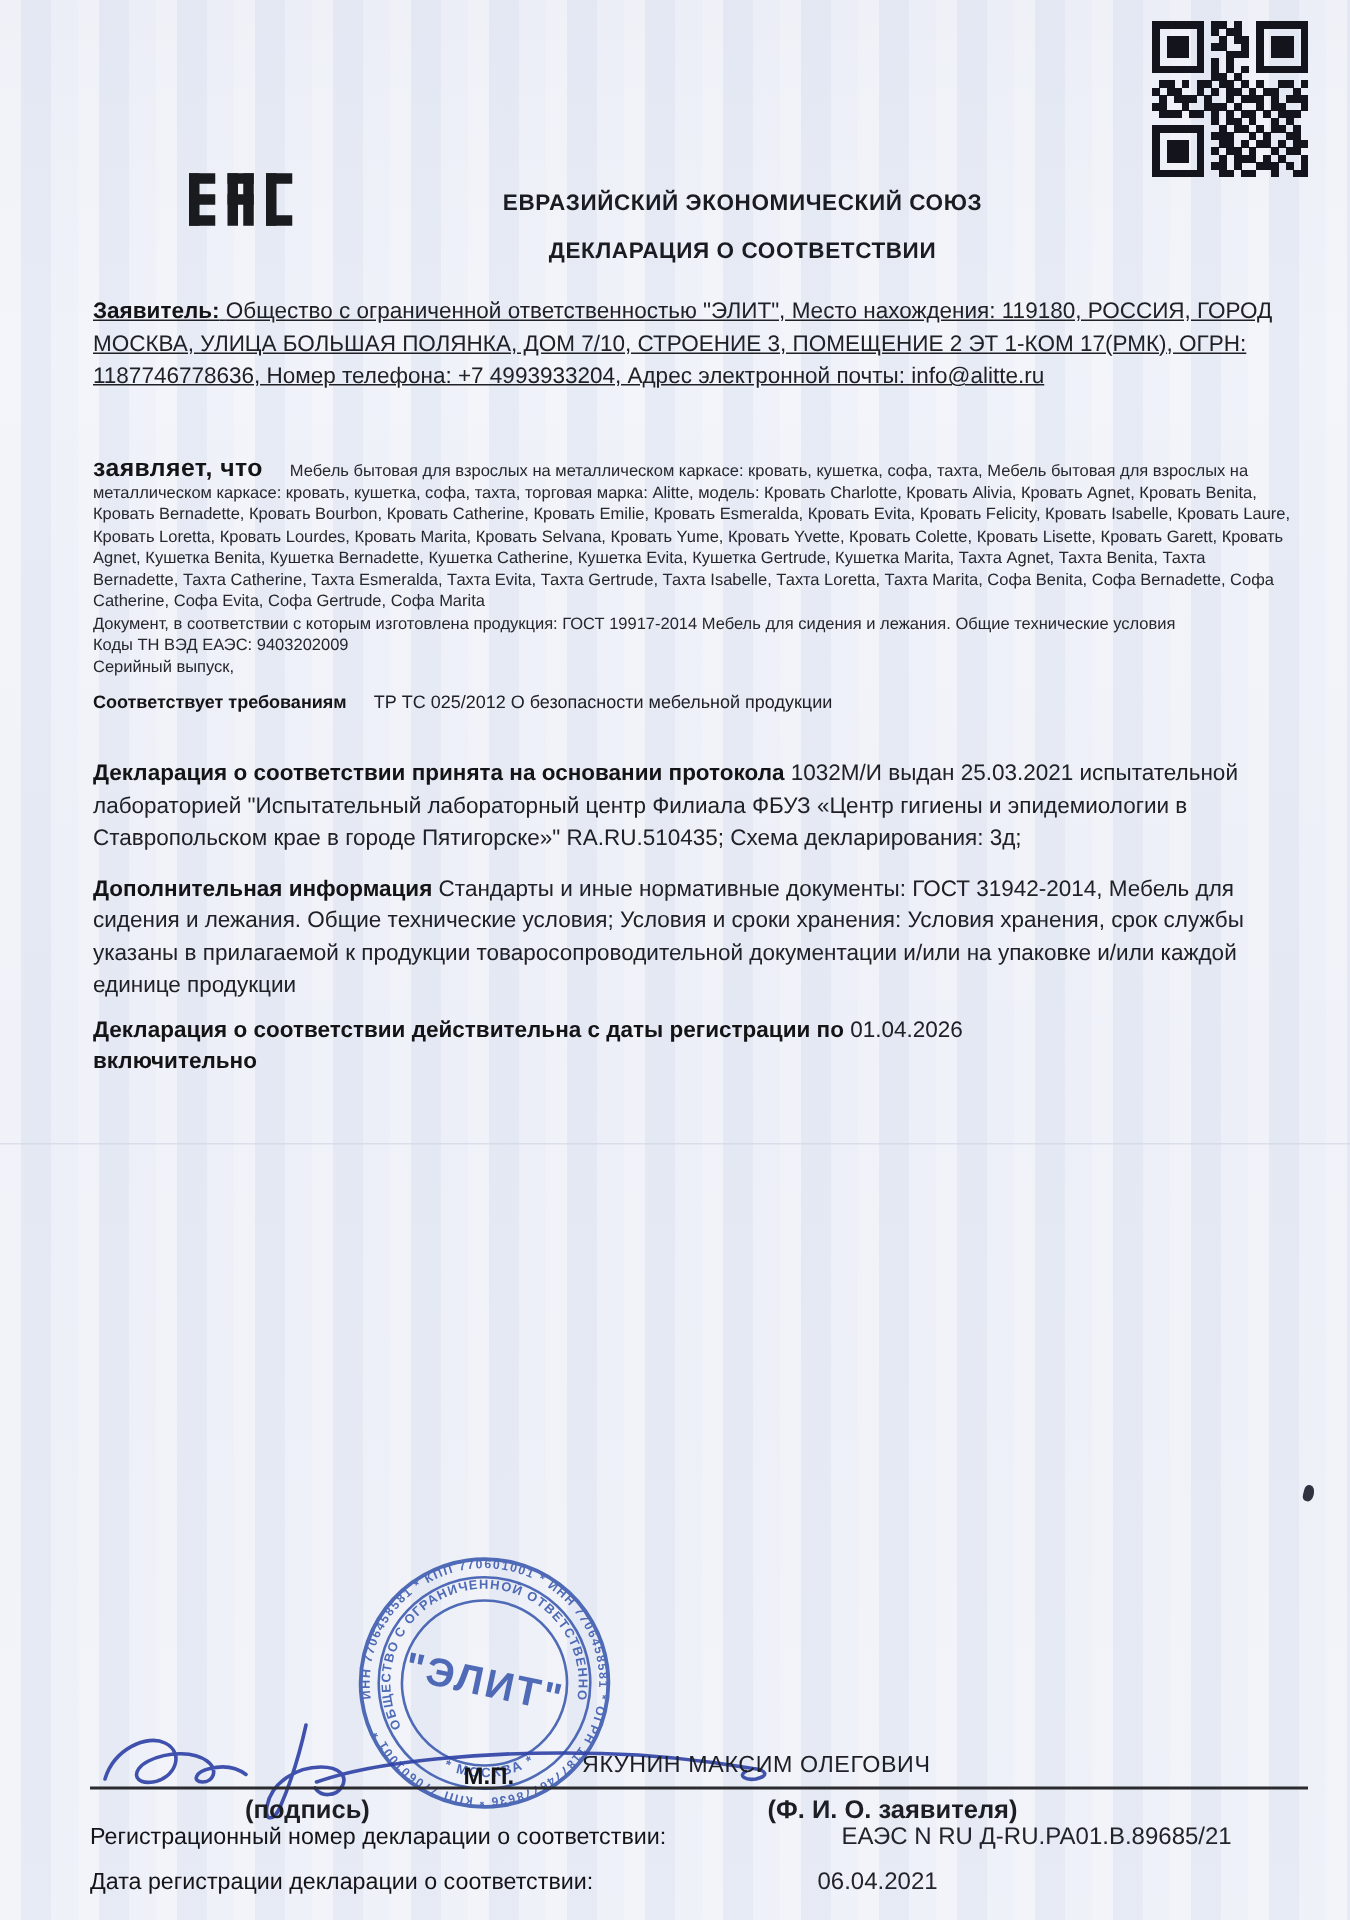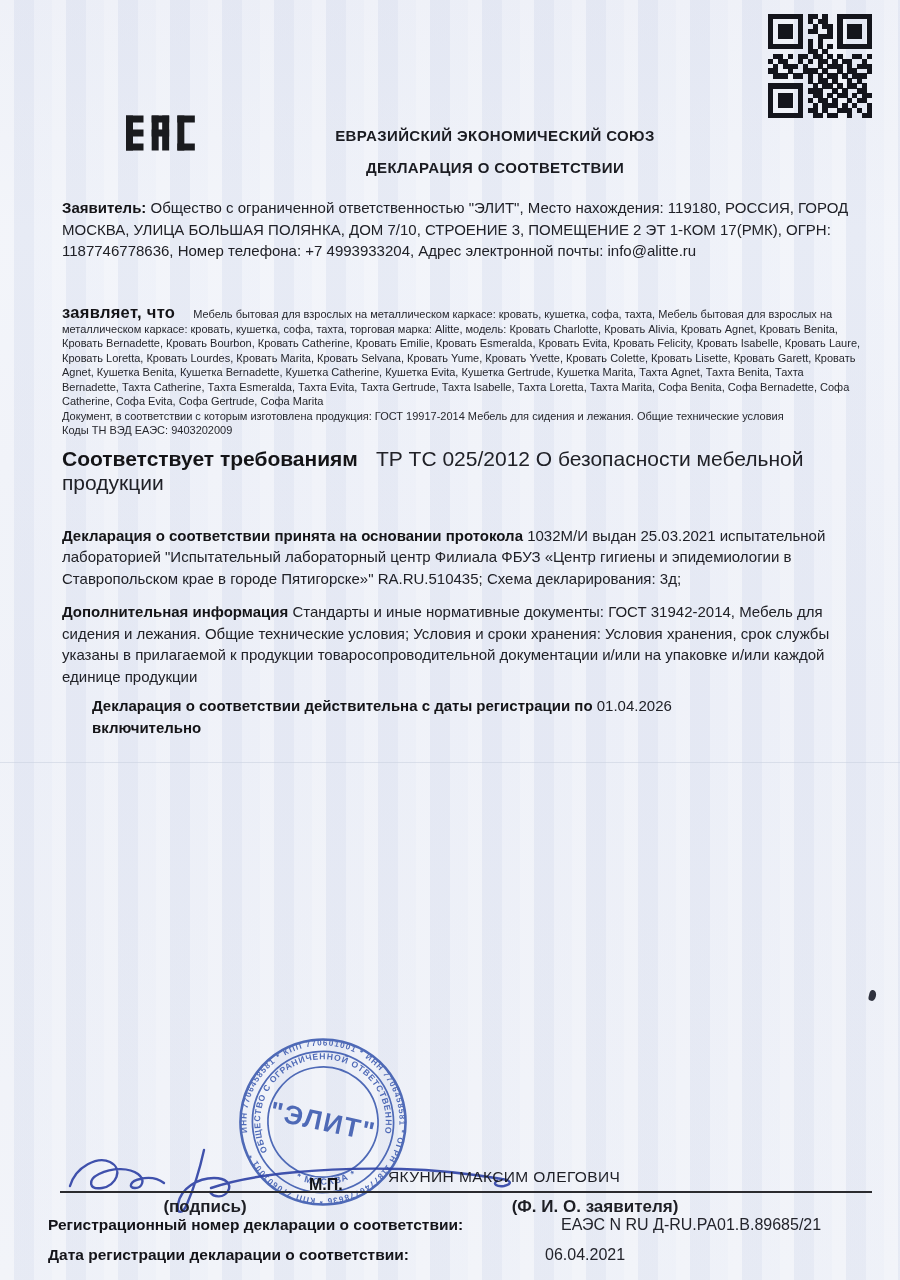--- a/index.html
+++ b/index.html
@@ -16,31 +16,31 @@
   b{color:#141417;}
   
   .title{left:90px;width:810px;text-align:center;font-weight:bold;font-size:15px;
          letter-spacing:.4px;color:#1b1c22;}
   
   .doc-col{left:62px;width:800px;}
   .body-text{font-size:15px;line-height:21.5px;}
   .body-text b{font-size:15px;}
   .small-text{font-size:11px;line-height:14.5px;color:#26272d;}
   .declare-label{font-size:16.5px;font-weight:bold;margin-right:18px;letter-spacing:.3px;}
-  .gap-sm{margin-top:8px;margin-left:30px;}
-  .compliance-line{margin-top:9px;font-size:21px;}
+  .gap-sm{margin-top:8px;}
+  .compliance-line{margin-top:9px;font-size:12px;}
   .compliance-line .val{margin-left:18px;}
   .block-gap{margin-top:30px;}
   .block-gap2{margin-top:12px;}
   
   .rule{left:60px;top:1191px;width:812px;border-top:2px solid #2b2b2f;height:0;}
   .caption{font-size:17px;font-weight:bold;color:#1d1e24;text-align:center;}
   .mp{left:309px;top:1176px;font-size:16px;font-weight:bold;color:#131318;}
   .fio-name{left:388px;top:1168px;font-size:15.5px;letter-spacing:.4px;color:#1e1f26;text-align:right;}
-  .reg-label{left:48px;font-size:15.5px;font-weight:bold;color:#141419;}
+  .reg-label{left:60px;font-size:15.5px;font-weight:normal;color:#141419;}
   .reg-value{left:545px;font-size:16px;color:#23242b;}
   .crease{left:0;top:762px;width:900px;height:1px;background:#c9cfdf;opacity:.55;}
   .speck{left:869px;top:990px;width:7px;height:11px;background:#30333f;
          border-radius:45% 60% 55% 40%;transform:rotate(14deg);}
   .stamp-wrap{left:237px;top:1036px;width:172px;height:172px;opacity:.9;transform:rotate(-8deg);}
   .sig-wrap{left:56px;top:1138px;width:490px;height:95px;}
   .qr-wrap{left:763px;top:9px;width:114px;height:114px;}
   .eac-wrap{left:126px;top:101px;width:70px;height:64px;}
 </style>
 </head>
@@ -306,29 +306,30 @@
         <rect x="13" y="20" width="1.05" height="1.05"></rect>
         <rect x="16" y="20" width="1.05" height="1.05"></rect>
         <rect x="19" y="20" width="1.05" height="1.05"></rect>
         <rect x="20" y="20" width="1.05" height="1.05"></rect>
       </svg>
   </div>
 
   <div class="abs title" style="top:127px;">ЕВРАЗИЙСКИЙ ЭКОНОМИЧЕСКИЙ СОЮЗ</div>
   <div class="abs title" style="top:159px;">ДЕКЛАРАЦИЯ О СООТВЕТСТВИИ</div>
 
-  <div class="abs doc-col body-text" style="top:197px;">
+  <div class="abs doc-col body-text" style="top:197px;text-decoration:underline;">
     <p><b>Заявитель:</b> <span>Общество с ограниченной ответственностью "ЭЛИТ", Место нахождения: 119180, РОССИЯ, ГОРОД МОСКВА, УЛИЦА БОЛЬШАЯ ПОЛЯНКА, ДОМ 7/10, СТРОЕНИЕ 3, ПОМЕЩЕНИЕ 2 ЭТ 1-КОМ 17(РМК), ОГРН: 1187746778636, Номер телефона: +7 4993933204, Адрес электронной почты: info@alitte.ru</span></p>
   </div>
 
   <div class="abs doc-col" style="top:305px;">
 
     <p class="small-text"><b class="declare-label">заявляет, что</b><span>Мебель бытовая для взрослых на металлическом каркасе: кровать, кушетка, софа, тахта, Мебель бытовая для взрослых на металлическом каркасе: кровать, кушетка, софа, тахта, торговая марка: Alitte, модель: Кровать Charlotte, Кровать Alivia, Кровать Agnet, Кровать Benita, Кровать Bernadette, Кровать Bourbon, Кровать Catherine, Кровать Emilie, Кровать Esmeralda, Кровать Evita, Кровать Felicity, Кровать Isabelle, Кровать Laure, Кровать Loretta, Кровать Lourdes, Кровать Marita, Кровать Selvana, Кровать Yume, Кровать Yvette, Кровать Colette, Кровать Lisette, Кровать Garett, Кровать Agnet, Кушетка Benita, Кушетка Bernadette, Кушетка Catherine, Кушетка Evita, Кушетка Gertrude, Кушетка Marita, Тахта Agnet, Тахта Benita, Тахта Bernadette, Тахта Catherine, Тахта Esmeralda, Тахта Evita, Тахта Gertrude, Тахта Isabelle, Тахта Loretta, Тахта Marita, Софа Benita, Софа Bernadette, Софа Catherine, Софа Evita, Софа Gertrude, Софа Marita</span></p>
     <p class="small-text">Документ, в соответствии с которым изготовлена продукция: ГОСТ 19917-2014 Мебель для сидения и лежания. Общие технические условия</p>
     <p class="small-text">Коды ТН ВЭД ЕАЭС: 9403202009</p>
+    <p class="small-text">Серийный выпуск,</p>
 
     <p class="compliance-line"><b>Соответствует требованиям</b><span class="val">ТР ТС 025/2012 О безопасности мебельной продукции</span></p>
 
     <p class="body-text block-gap"><b>Декларация о соответствии принята на основании протокола</b> <span>1032М/И выдан 25.03.2021 испытательной лабораторией "Испытательный лабораторный центр Филиала ФБУЗ «Центр гигиены и эпидемиологии в Ставропольском крае в городе Пятигорске»" RA.RU.510435; Схема декларирования: 3д;</span></p>
 
     <p class="body-text block-gap2"><b>Дополнительная информация</b> <span>Стандарты и иные нормативные документы: ГОСТ 31942-2014, Мебель для сидения и лежания. Общие технические условия; Условия и сроки хранения: Условия хранения, срок службы указаны в прилагаемой к продукции товаросопроводительной документации и/или на упаковке и/или каждой единице продукции</span></p>
 
     <div class="body-text gap-sm">
       <p><b>Декларация о соответствии действительна с даты регистрации по</b> <span>01.04.2026</span></p>
       <p><b>включительно</b></p>

